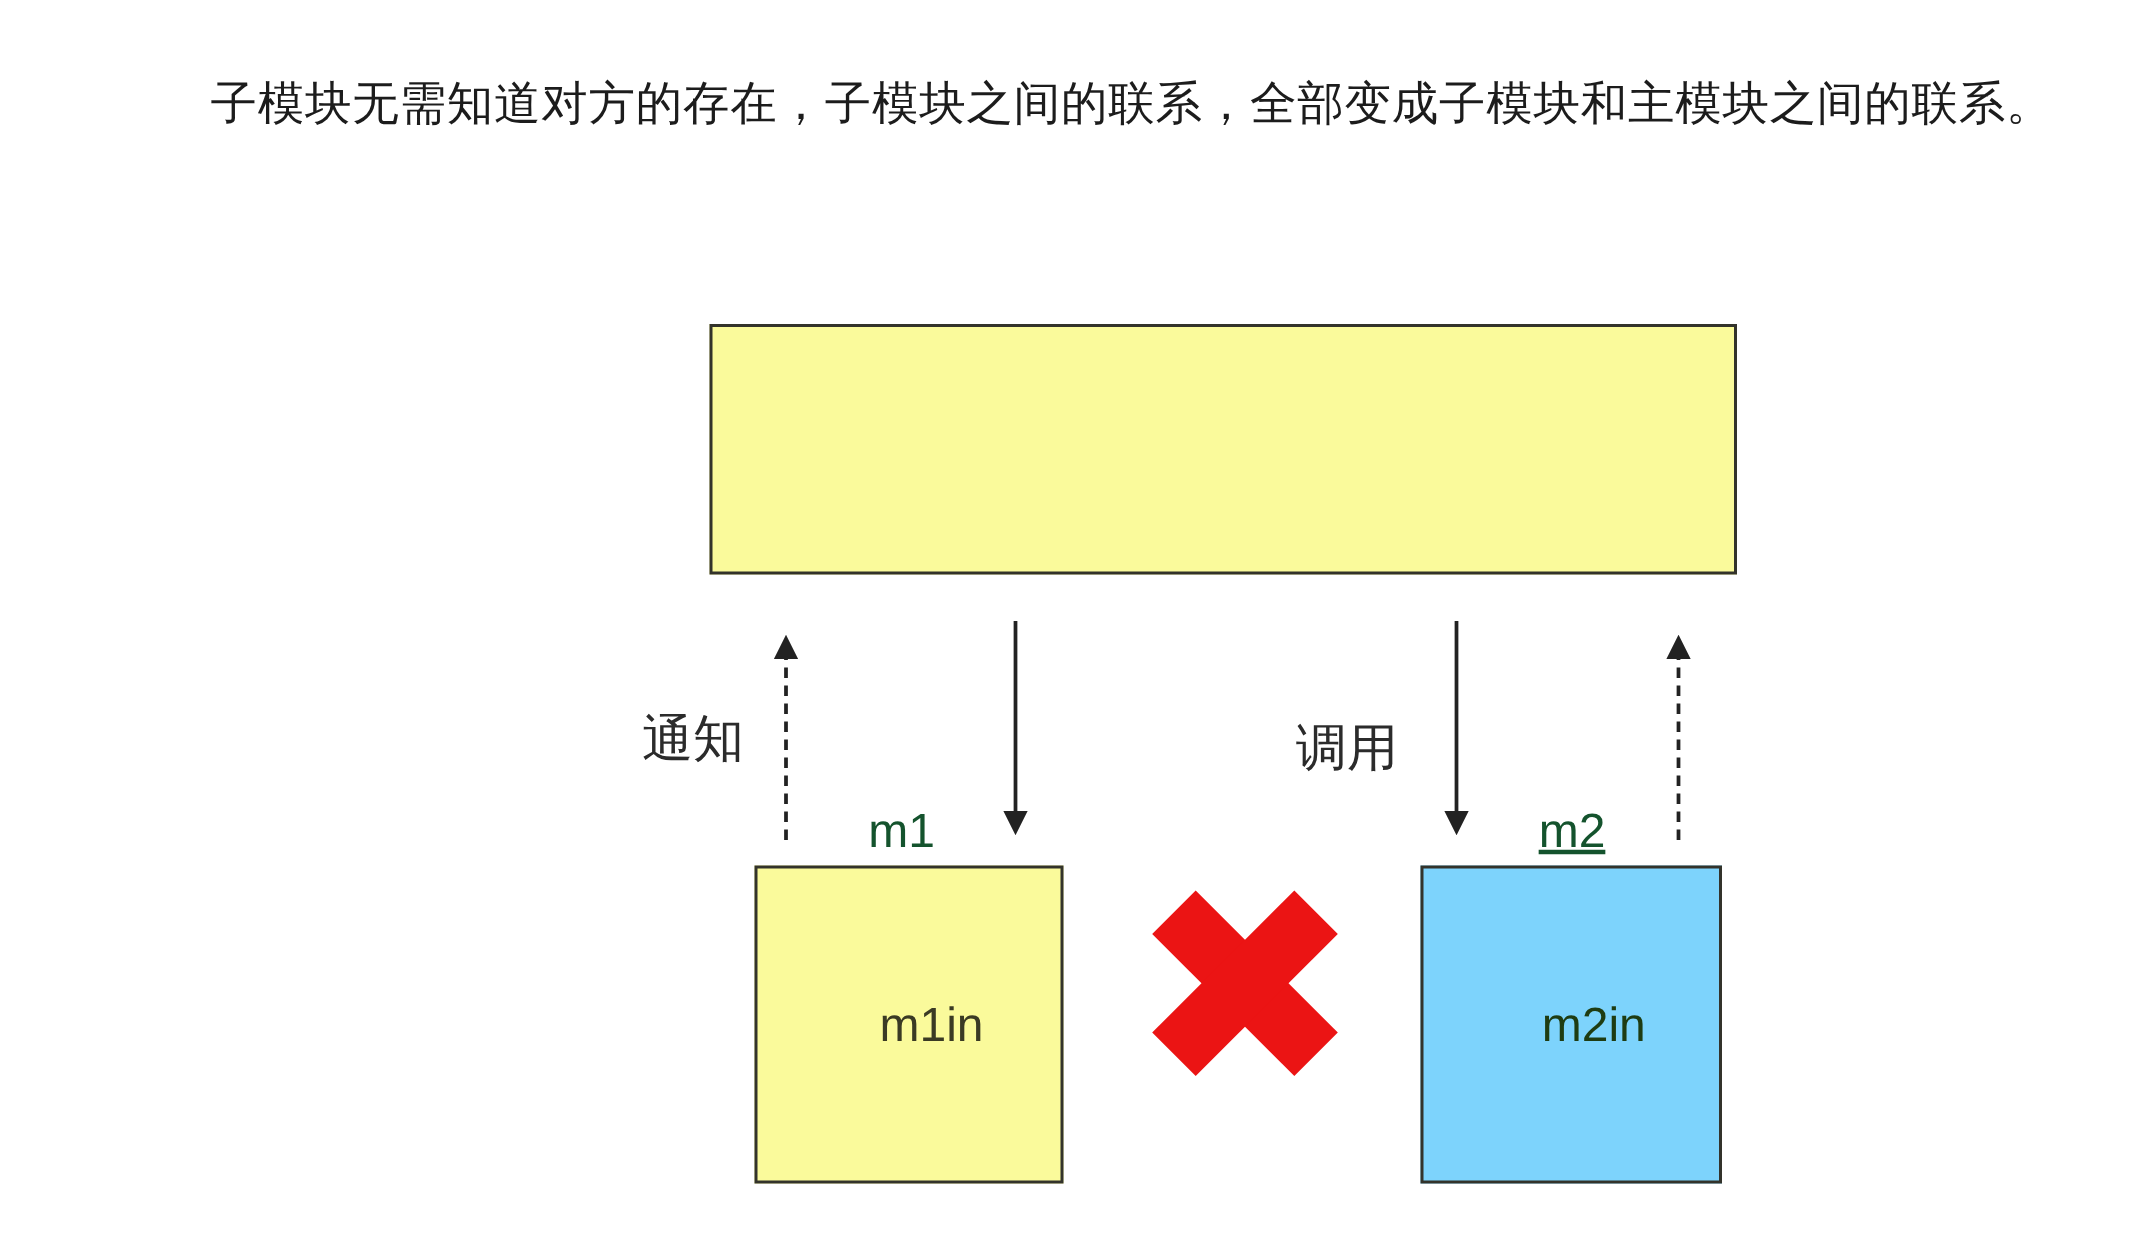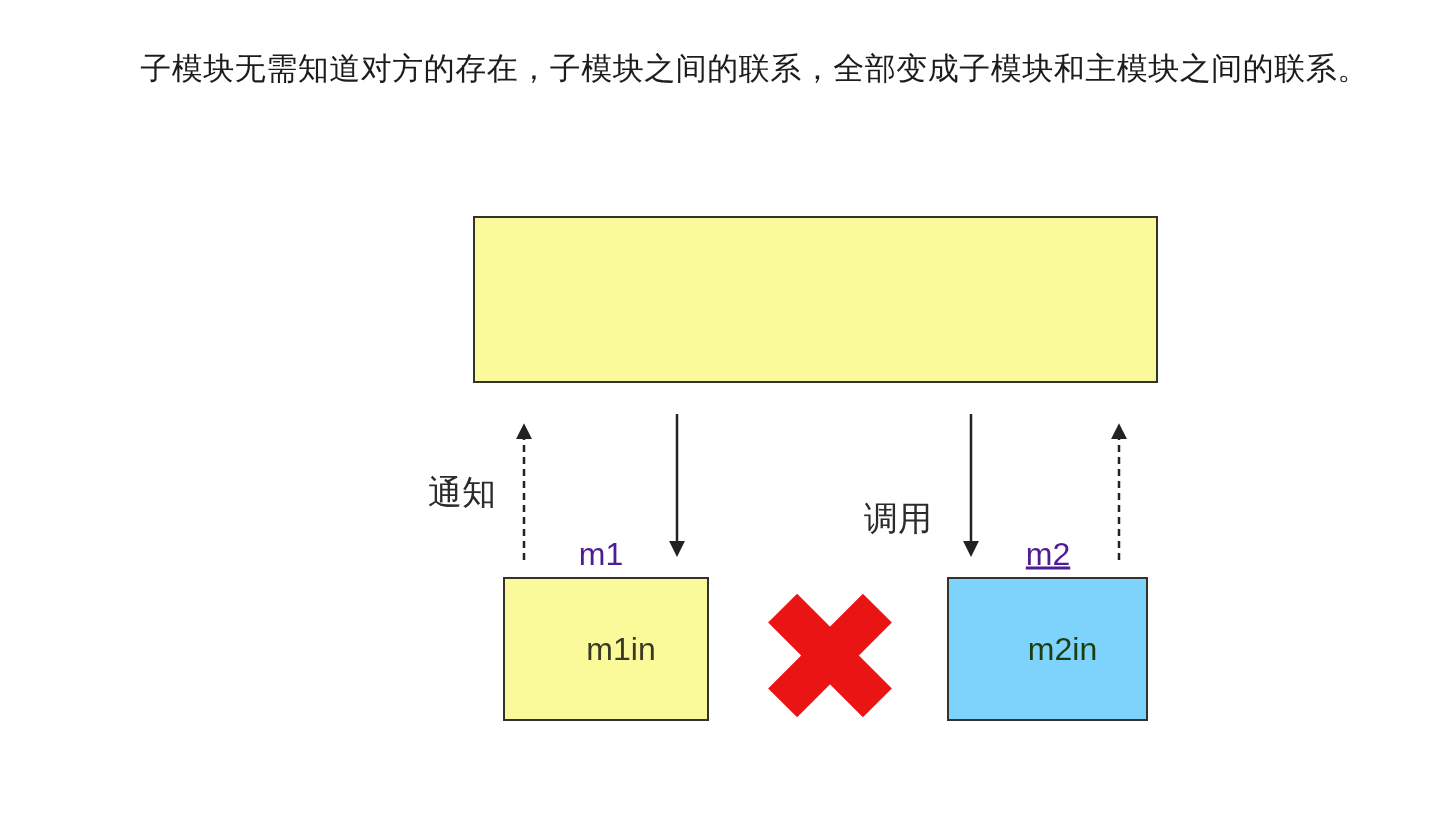--- a/index.html
+++ b/index.html
@@ -58,34 +58,34 @@
   }
   .rel-label {
     position: absolute;
     transform: translate(-50%, -50%);
     font-size: 34px;
     color: #2b2b2b;
     font-weight: 500;
     white-space: nowrap;
   }
   .rel-label.notify { left: 462px; top: 493px; }
-  .rel-label.call   { left: 898px; top: 519px; }
+  .rel-label.call   { left: 898px; top: 499px; }
   .mod-name {
     position: absolute;
     transform: translate(-50%, -50%);
     font-size: 32px;
-    color: #4c1d95;
+    color: #14532d;
     white-space: nowrap;
   }
   .mod-name.m1 { left: 601px; top: 554px; }
   .mod-name.m2 { left: 1048px; top: 554px; text-decoration: underline; }
   .sub-box {
     position: absolute;
     top: 577px;
-    height: 144px;
+    height: 212px;
     border: 2px solid #33332b;
     box-sizing: border-box;
     display: flex;
     align-items: center;
     justify-content: center;
     font-size: 32px;
   }
   .sub-box .inner-label { padding-left: 30px; }
   .sub-box.m1box {
     left: 503px;

